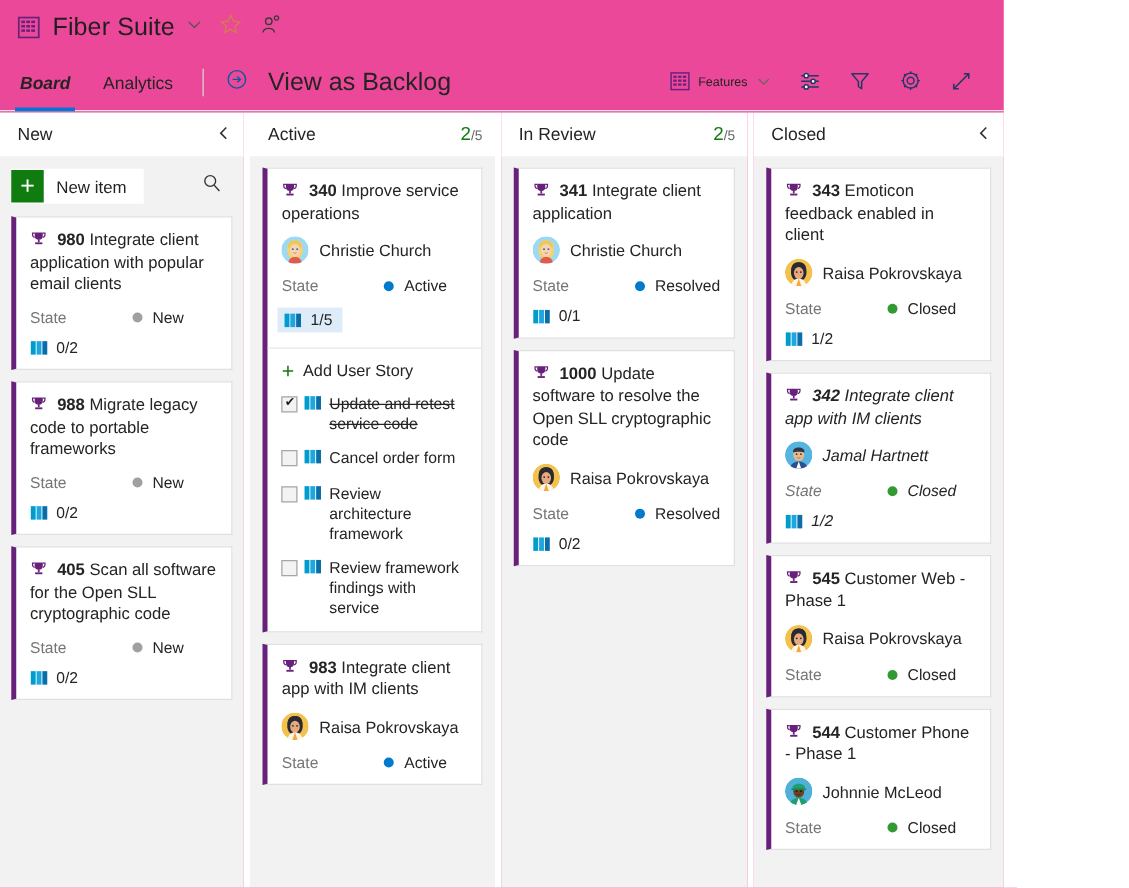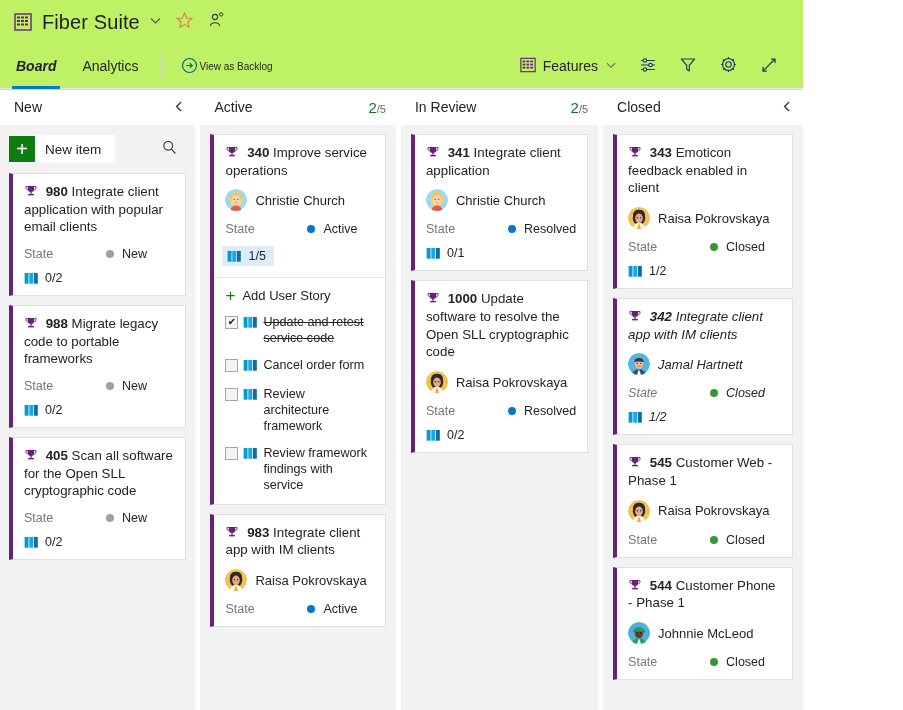--- a/index.html
+++ b/index.html
@@ -4,42 +4,42 @@
 <style>
   * { box-sizing: border-box; }
   html, body {
     margin: 0; padding: 0;
     width: 903px; height: 710px;
     background: #ffffff;
     font-family: "Liberation Sans", sans-serif;
     overflow: hidden;
     -webkit-font-smoothing: antialiased;
   }
-  .app { position: relative; width: 803px; height: 710px; background:#bef264; }
+  .app { position: relative; width: 803px; height: 710px; background:#ec4899; }
 
   
   .topbar { height: 44px; display:flex; align-items:center; padding: 0 0 0 14px; }
   .proj-icon { width: 18px; height: 18px; margin-right: 10px; flex:none; }
   .proj-title { font-size: 20px; color: #1f1f1f; font-weight: 400; letter-spacing:.1px;}
   .chev-down { margin-left: 9px; color:#6b6b6b; }
   .star-icon { margin-left: 13px; }
   .person-icon { margin-left: 14px; }
 
   
   .tabbar { height: 45px; display:flex; align-items:center; padding-left: 14px;
             border-bottom: 1px solid #e6e6e6; position:relative; }
   .tab { font-size: 14px; color:#252423; padding: 0 2px 0 2px; margin-right: 22px;
          height: 45px; line-height: 45px; position: relative; cursor:pointer;}
   .tab.active { font-weight: bold; font-style: italic; }
   .tab.active::after { content:""; position:absolute; left:-2px; right:-2px; bottom:0;
                        height:3px; background:#0078d4; }
   .vdiv { width:1px; height:22px; background:#d6d6d6; margin: 0 18px 0 0; }
-  .backlog-link { display:flex; align-items:center; gap:1px; font-size:10px; color:#252423; cursor:pointer;}
+  .backlog-link { display:flex; align-items:center; gap:16px; font-size:20px; color:#252423; cursor:pointer;}
   .tb-right { margin-left:auto; display:flex; align-items:center; padding-right: 14px; gap: 0; }
-  .tb-item { display:flex; align-items:center; gap:7px; padding: 0 11px; height:32px; cursor:pointer; font-size:14px; color:#252423;}
+  .tb-item { display:flex; align-items:center; gap:7px; padding: 0 11px; height:32px; cursor:pointer; font-size:10px; color:#252423;}
 
   
   .board { position:absolute; left:0; top:90px; right:0; bottom:0; display:flex; }
   .col { position: relative; display:flex; flex-direction:column; }
   .col-new    { width: 222px; }
   .col-active { width: 222px; }
   .col-review { width: 222px; }
   .col-closed { width: 227px; }
   .gutter { width: 5px; background:#ffffff; flex:none; }
 

